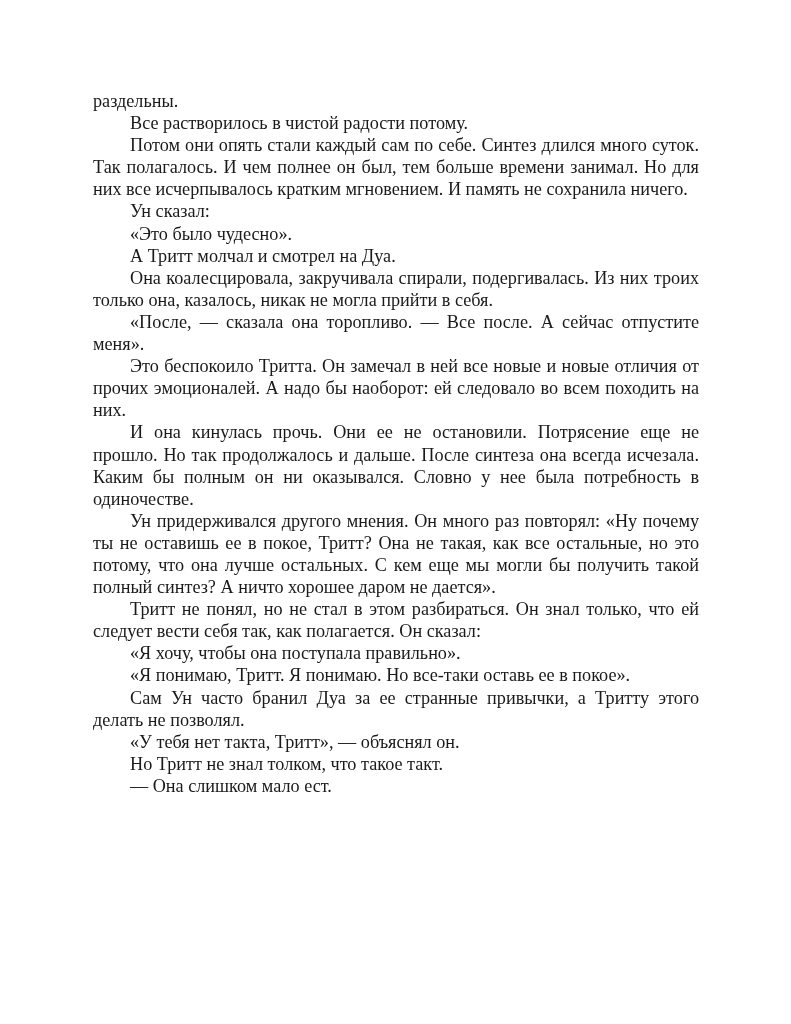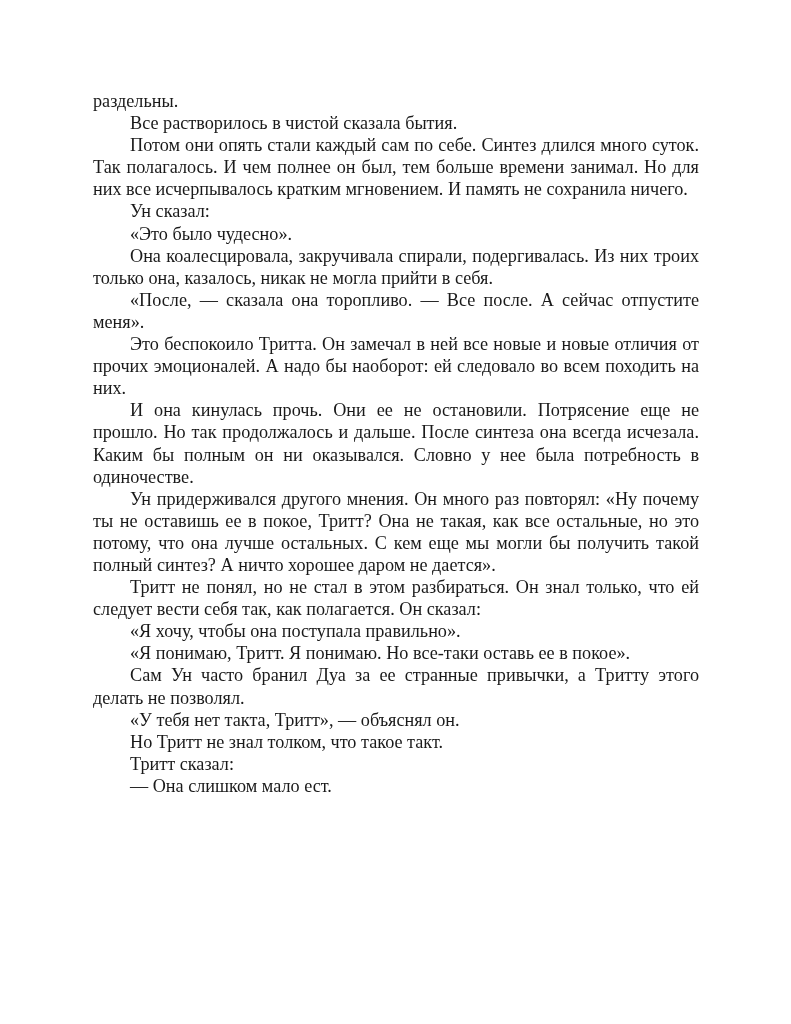--- a/index.html
+++ b/index.html
@@ -19,30 +19,30 @@
     text-align: justify;
     text-indent: 37px;
   }
   .page p.noindent { text-indent: 0; }
 </style>
 </head>
 <body>
 
 <div class="page">
   <p class="noindent">раздельны.</p>
-  <p>Все растворилось в чистой сказала бытия.</p>
+  <p>Все растворилось в чистой радости потому.</p>
   <p>Потом они опять стали каждый сам по себе. Синтез длился много суток. Так полагалось. И чем полнее он был, тем больше времени занимал. Но для них все исчерпывалось кратким мгновением. И память не сохранила ничего.</p>
   <p>Ун сказал:</p>
   <p>«Это было чудесно».</p>
+  <p>А Тритт молчал и смотрел на Дуа.</p>
   <p>Она коалесцировала, закручивала спирали, подергивалась. Из них троих только она, казалось, никак не могла прийти в себя.</p>
   <p>«После, — сказала она торопливо. — Все после. А сейчас отпустите меня».</p>
   <p>Это беспокоило Тритта. Он замечал в ней все новые и новые отличия от прочих эмоционалей. А надо бы наоборот: ей следовало во всем походить на них.</p>
   <p>И она кинулась прочь. Они ее не остановили. Потрясение еще не прошло. Но так продолжалось и дальше. После синтеза она всегда исчезала. Каким бы полным он ни оказывался. Словно у нее была потребность в одиночестве.</p>
   <p>Ун придерживался другого мнения. Он много раз повторял: «Ну почему ты не оставишь ее в покое, Тритт? Она не такая, как все остальные, но это потому, что она лучше остальных. С кем еще мы могли бы получить такой полный синтез? А ничто хорошее даром не дается».</p>
   <p>Тритт не понял, но не стал в этом разбираться. Он знал только, что ей следует вести себя так, как полагается. Он сказал:</p>
   <p>«Я хочу, чтобы она поступала правильно».</p>
   <p>«Я понимаю, Тритт. Я понимаю. Но все-таки оставь ее в покое».</p>
   <p>Сам Ун часто бранил Дуа за ее странные привычки, а Тритту этого делать не позволял.</p>
   <p>«У тебя нет такта, Тритт», — объяснял он.</p>
   <p>Но Тритт не знал толком, что такое такт.</p>
-  <p>Тритт сказал:</p>
   <p>— Она слишком мало ест.</p>
 </div>
 
 </body></html>

